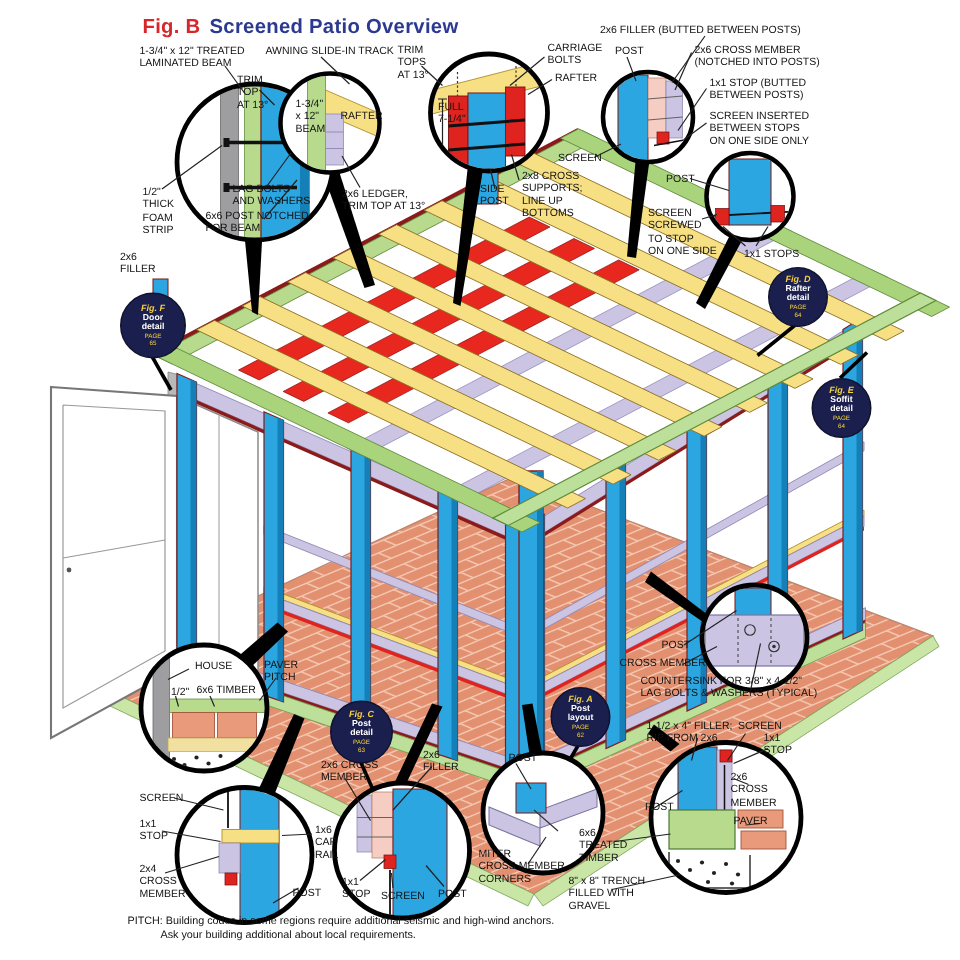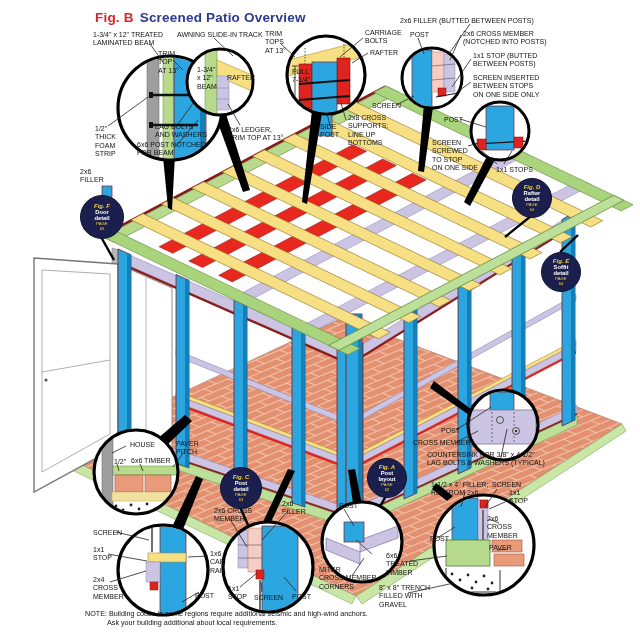--- a/index.html
+++ b/index.html
@@ -526,15 +526,15 @@
 63</span>
       </div>
       <div class="badge" style="left: 367px; top: 458px; width: 38px; height: 38px;">
         <span class="bfig">Fig. A</span>
         <span class="bname">Post
 layout</span>
         <span class="bpage">PAGE
 62</span>
       </div>
     </div>
-  <div class="note" style="left:85px;top:609px;">NOTE: Building codes in some regions require additional seismic and high-wind anchors.</div>
+  <div class="note" style="left:85px;top:609px;">PITCH: Building codes in some regions require additional seismic and high-wind anchors.</div>
   <div class="note" style="left:107px;top:618px;">Ask your building additional about local requirements.</div>
 </div>
 
 </body></html>

